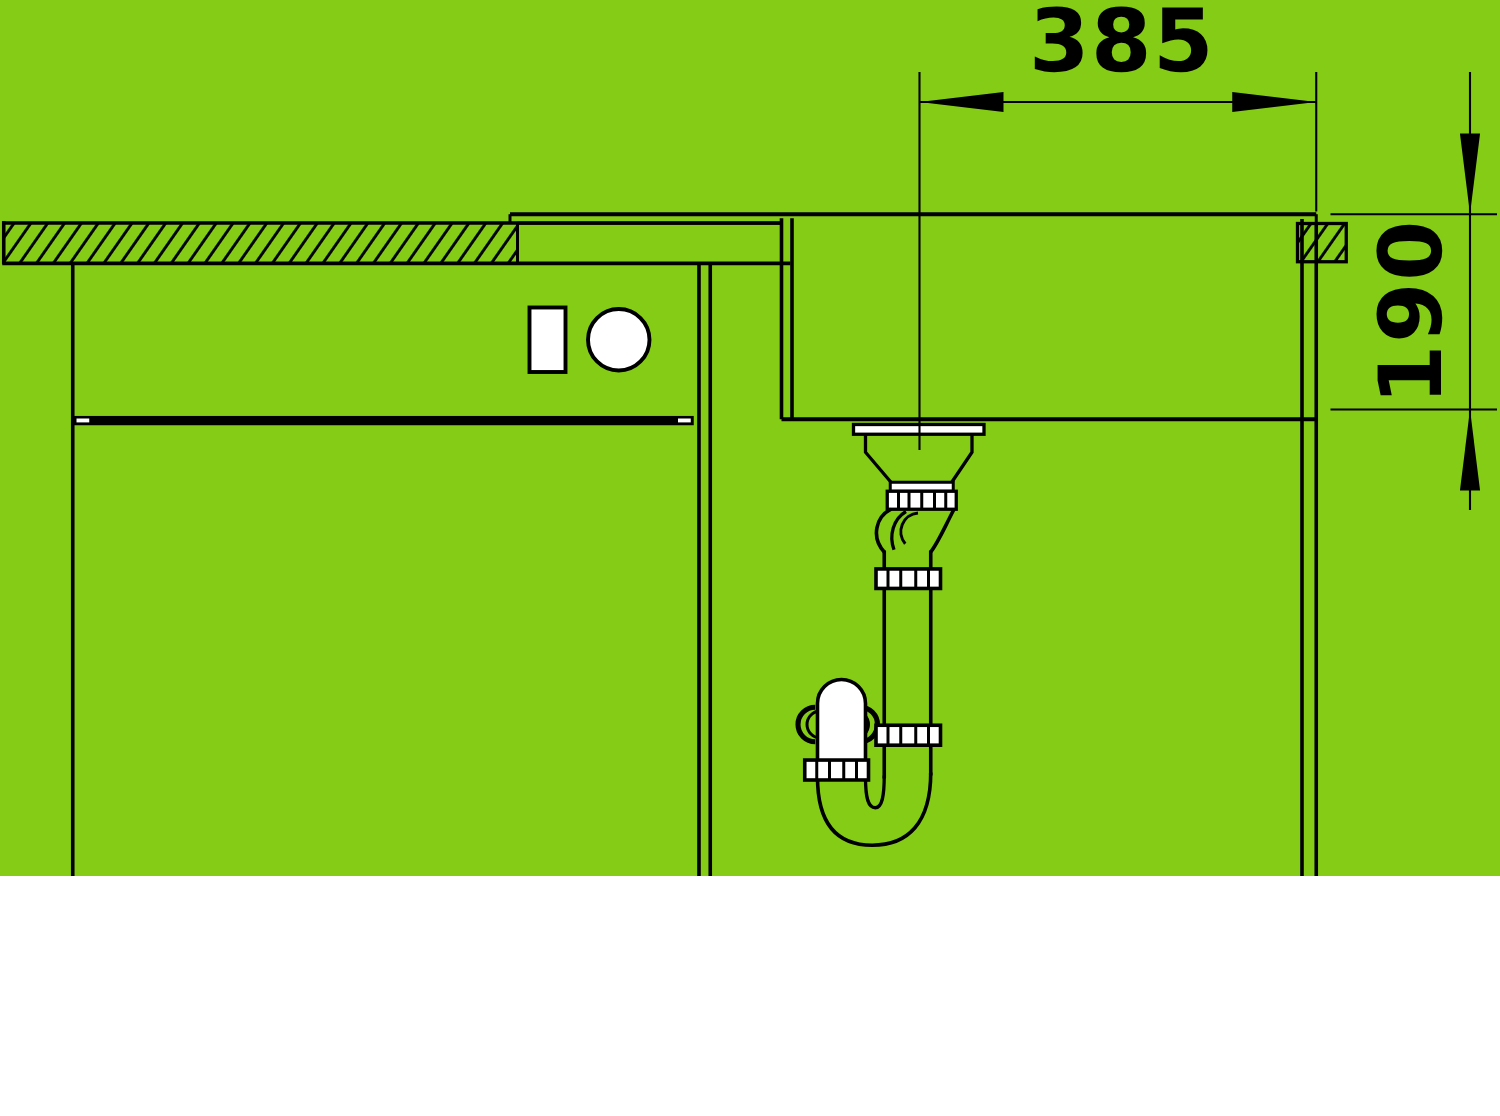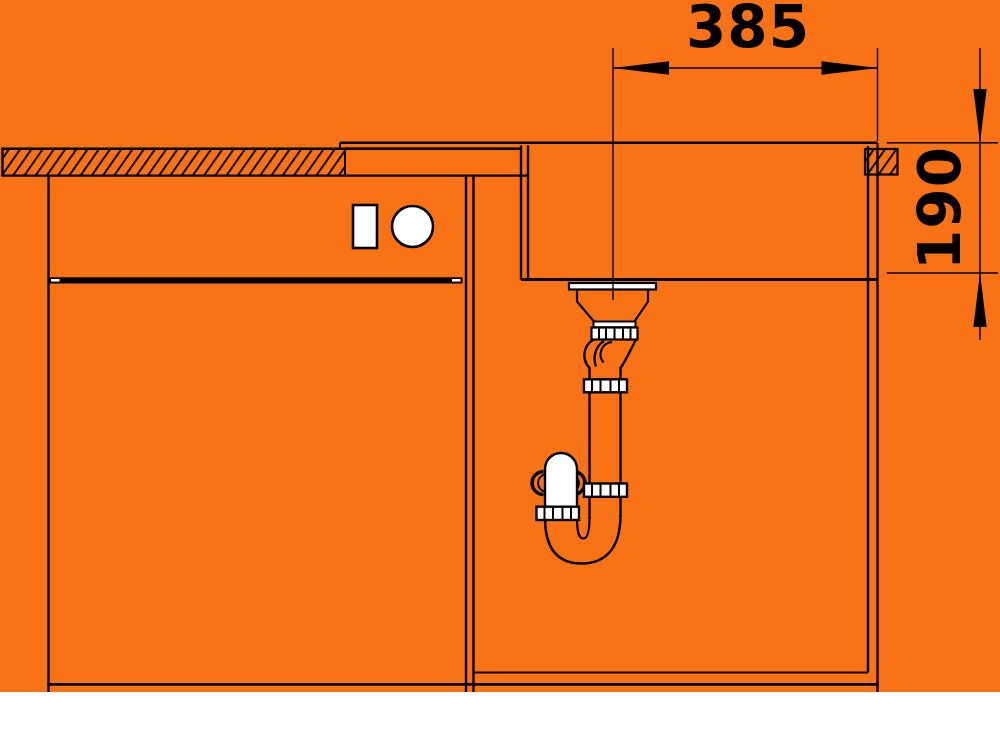--- a/index.html
+++ b/index.html
@@ -1,17 +1,17 @@
 <!DOCTYPE html>
 <html><head>
 <meta charset="utf-8">
 <style>
   html,body{margin:0;padding:0;background:#ffffff;}
   .stage{
-    width:1000px;height:692px;position:relative;background:#f97316;
+    width:1000px;height:584px;position:relative;background:#84cc16;
     font-family:"DejaVu Sans","Liberation Sans",sans-serif;
     overflow:hidden;
   }
   svg{display:block;}
   .dim-text{
     font-family:"DejaVu Sans","Liberation Sans",sans-serif;
     font-weight:bold;
     font-size:58px;
     fill:#000000;
     letter-spacing:1px;

